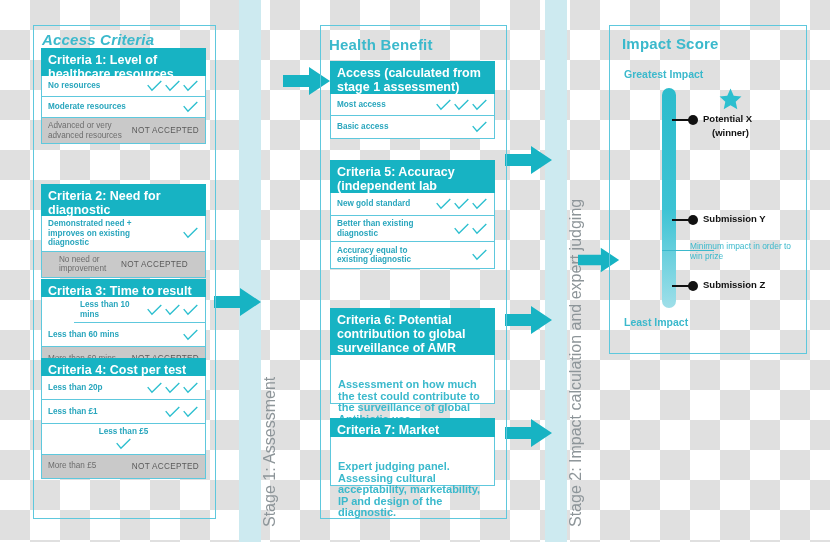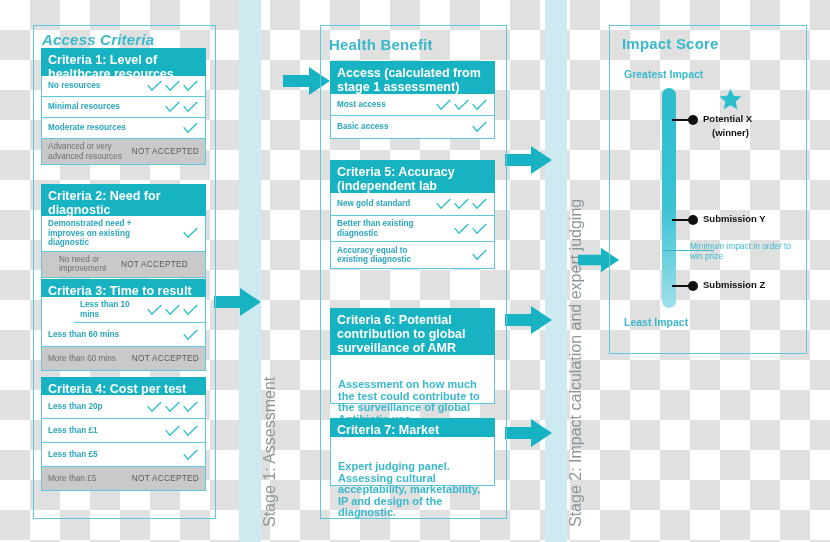--- a/index.html
+++ b/index.html
@@ -129,31 +129,20 @@
             </svg>
           <svg class="tick" viewBox="0 0 20 16">
               <path d="M2 7 L7 13 L18 2" stroke="#2cbfcf" stroke-width="1.6" fill="none"></path>
             </svg>
           <svg class="tick" viewBox="0 0 20 16">
               <path d="M2 7 L7 13 L18 2" stroke="#2cbfcf" stroke-width="1.6" fill="none"></path>
             </svg>
         </span>
       </div>
       <div class="row">
-        <span class="lbl">Minimal resources</span>
-        <span class="ticks">
-          <svg class="tick" viewBox="0 0 20 16">
-              <path d="M2 7 L7 13 L18 2" stroke="#2cbfcf" stroke-width="1.6" fill="none"></path>
-            </svg>
-          <svg class="tick" viewBox="0 0 20 16">
-              <path d="M2 7 L7 13 L18 2" stroke="#2cbfcf" stroke-width="1.6" fill="none"></path>
-            </svg>
-        </span>
-      </div>
-      <div class="row">
         <span class="lbl">Moderate resources</span>
         <span class="ticks">
           <svg class="tick" viewBox="0 0 20 16">
               <path d="M2 7 L7 13 L18 2" stroke="#2cbfcf" stroke-width="1.6" fill="none"></path>
             </svg>
         </span>
       </div>
       <div class="row reject" style="min-height:24px;">
         <span class="lbl" style="max-width:78px;">Advanced or very advanced resources</span>
         <span class="na">NOT ACCEPTED</span>
@@ -204,21 +193,21 @@
             </svg>
         </span>
       </div>
       <div class="row reject" style="min-height:23px;">
         <span class="lbl">More than 60 mins</span>
         <span class="na">NOT ACCEPTED</span>
       </div>
     </div>
   </div>
 
-  <div class="card" style="left:41px;top:377px;width:165px;">
+  <div class="card" style="left:41px;top:358px;width:165px;">
     <div class="card-head" style="height:18px;">Criteria 4: Cost per test</div>
     <div class="rows">
       <div class="row" style="min-height:24px;">
         <span class="lbl">Less than 20p</span>
         <span class="ticks">
           <svg class="tick" viewBox="0 0 20 16">
               <path d="M2 7 L7 13 L18 2" stroke="#2cbfcf" stroke-width="1.6" fill="none"></path>
             </svg>
           <svg class="tick" viewBox="0 0 20 16">
               <path d="M2 7 L7 13 L18 2" stroke="#2cbfcf" stroke-width="1.6" fill="none"></path>
@@ -232,21 +221,21 @@
         <span class="lbl">Less than £1</span>
         <span class="ticks">
           <svg class="tick" viewBox="0 0 20 16">
               <path d="M2 7 L7 13 L18 2" stroke="#2cbfcf" stroke-width="1.6" fill="none"></path>
             </svg>
           <svg class="tick" viewBox="0 0 20 16">
               <path d="M2 7 L7 13 L18 2" stroke="#2cbfcf" stroke-width="1.6" fill="none"></path>
             </svg>
         </span>
       </div>
-      <div class="row" style="min-height:24px;">
+      <div class="row" style="min-height:24px;flex-direction:column;">
         <span class="lbl">Less than £5</span>
         <span class="ticks">
           <svg class="tick" viewBox="0 0 20 16">
               <path d="M2 7 L7 13 L18 2" stroke="#2cbfcf" stroke-width="1.6" fill="none"></path>
             </svg>
         </span>
       </div>
       <div class="row reject" style="min-height:23px;">
         <span class="lbl">More than £5</span>
         <span class="na">NOT ACCEPTED</span>

